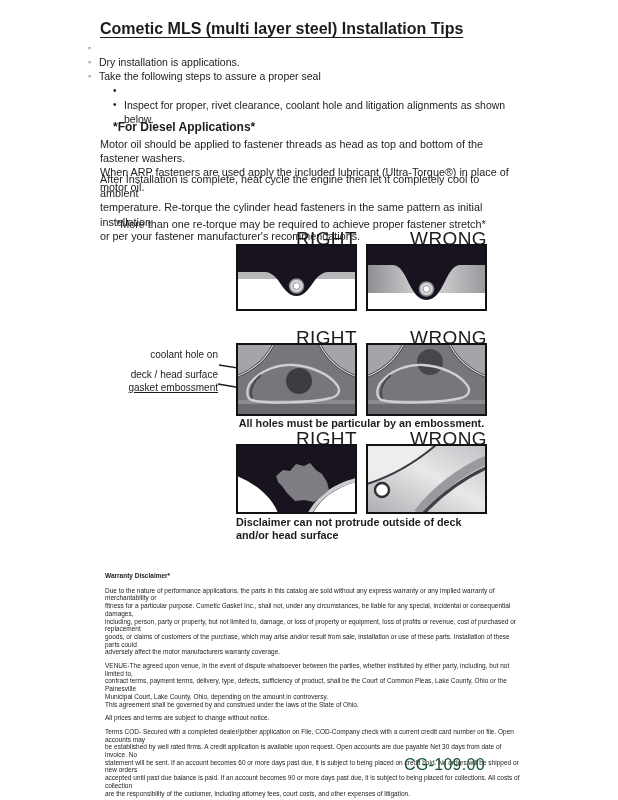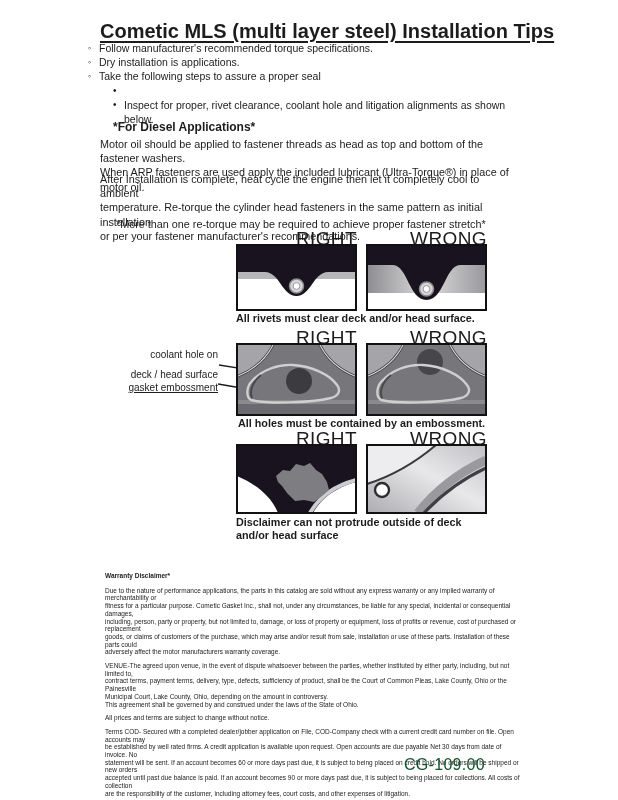--- a/index.html
+++ b/index.html
@@ -3,21 +3,21 @@
 <meta charset="utf-8">
 <style>
   * { margin:0; padding:0; box-sizing:border-box; }
   html,body { background:#ffffff; }
   .page {
     position:relative; width:618px; height:800px; background:#fff;
     font-family:"Liberation Sans", sans-serif; color:#1c1c1c; overflow:hidden;
   }
   .title {
     position:absolute; left:100px; top:20px;
-    font-size:20px; font-weight:bold; white-space:nowrap;
+    font-size:16px; font-weight:bold; white-space:nowrap;
     text-decoration:underline; text-underline-offset:3px;
   }
   .bullets { position:absolute; left:88px; top:41px; width:440px; font-size:10.5px; line-height:14.2px; }
   .bullet { display:flex; }
   .bullet .mk { width:11px; flex:0 0 11px; font-size:9px; line-height:14.2px; }
   .bullet.sub { padding-left:25px; }
   .bullet.sub .mk { font-size:10px; }
   .h2 { position:absolute; left:113px; font-size:12px; font-weight:bold; }
   .para { position:absolute; left:100px; width:420px; font-size:10.8px; line-height:14.2px; white-space:pre-line; }
   .dg-label { position:absolute; width:121px; text-align:right; font-size:19px; font-weight:normal; letter-spacing:0.4px; }
@@ -34,21 +34,20 @@
 </head>
 <body>
 
 <div class="page">
 
   <div class="title">Cometic MLS (multi layer steel) Installation Tips</div>
 
   <div class="bullets">
     <div class="bullet">
         <span class="mk">◦</span>
-        <span>Follow manufacturer's recommended torque specifications.</span>
       </div>
     <div class="bullet">
         <span class="mk">◦</span>
         <span>Dry installation is applications.</span>
       </div>
     <div class="bullet">
         <span class="mk">◦</span>
         <span>Take the following steps to assure a proper seal</span>
       </div>
     <div class="bullet sub">
@@ -91,21 +90,20 @@
         </linearGradient>
       </defs>
       <rect x="0" y="0" width="117" height="63" fill="#ffffff"></rect>
       <rect x="0" y="19" width="117" height="28" fill="url(#gr1)"></rect>
       <rect x="0" y="47" width="117" height="16" fill="#ffffff"></rect>
       <path d="M0,0 H117 V19 H92 C77,20 76,54 58.5,54 C41,54 40,20 25,19 H0 Z" fill="#19121f"></path>
       <circle cx="58.5" cy="43" r="7" fill="#d6d6d8" stroke="#8d8d90" stroke-width="1.5"></circle>
       <circle cx="58.5" cy="43" r="3.4" fill="#ffffff" stroke="#9a9a9d" stroke-width="1"></circle>
     </svg>
   </div>
-  <div class="caption" style="left:236px; top:312px;">All rivets must clear deck and/or head surface.</div>
 
   <div class="dg-label" style="left:236px; top:327px;">RIGHT</div>
   <div class="dg-label" style="left:366px; top:327px;">WRONG</div>
 
   <div class="side-label" style="top:345px;">coolant hole on
 deck / head surface</div>
   <div class="side-label" style="top:378px;text-decoration:underline;">gasket embossment</div>
   <svg class="connectors" width="290" height="100">
     <line x1="114" y1="35" x2="196" y2="48" stroke="#1c1c1c" stroke-width="1.3"></line>
     <line x1="113" y1="54" x2="160" y2="62" stroke="#1c1c1c" stroke-width="1.3"></line>
@@ -132,21 +130,21 @@
       <rect x="0" y="59" width="117" height="10" fill="#6b6b6f"></rect>
       <circle cx="62" cy="17" r="13" fill="#46464b"></circle>
       <path d="M-2,-2 L36,-2 C29,13 16,25 -2,32 Z" fill="#a5a5a9" stroke="#2e2e33" stroke-width="2.5"></path>
       <path d="M119,-2 L81,-2 C88,13 101,25 119,32 Z" fill="#a5a5a9" stroke="#2e2e33" stroke-width="2.5"></path>
       <path d="M-2,-2 L36,-2 C29,13 16,25 -2,32 Z" fill="none" stroke="#d9d9db" stroke-width="1.2"></path>
       <path d="M119,-2 L81,-2 C88,13 101,25 119,32 Z" fill="none" stroke="#d9d9db" stroke-width="1.2"></path>
       <path d="M13,55 C8,52 8,42 14,36 C24,25 40,19 55,20 C74,21 92,30 99,40 C103,45 101,51 93,53 C72,58 28,59 13,55 Z" fill="none" stroke="#cfcfcf" stroke-width="2.4"></path>
       <path d="M14,53 C11,46 15,36 23,30" fill="none" stroke="#3a3a3e" stroke-width="2" opacity="0.75"></path>
     </svg>
   </div>
-  <div class="caption" style="left:236px; top:417px; width:251px; text-align:center;">All holes must be contained by an embossment.</div>
+  <div class="caption" style="left:236px; top:417px; width:251px; text-align:center;">All holes must be particular by an embossment.</div>
 
   <div class="dg-label" style="left:236px; top:428px;">RIGHT</div>
   <div class="dg-label" style="left:366px; top:428px;">WRONG</div>
 
   <div class="dg-panel" style="left:236px; top:444px;">
     <svg width="117" height="66" viewBox="0 0 117 66">
       <rect x="0" y="0" width="117" height="66" fill="#19121f"></rect>
       <path d="M-1,30 C18,38 33,50 40,67 L-1,67 Z" fill="#ffffff"></path>
       <path d="M118,36 C96,42 82,54 75,67 L118,67 Z" fill="#ffffff"></path>
       <path d="M118,34 C95,40 80,53 72,67" fill="none" stroke="#cdcdd1" stroke-width="4"></path>

